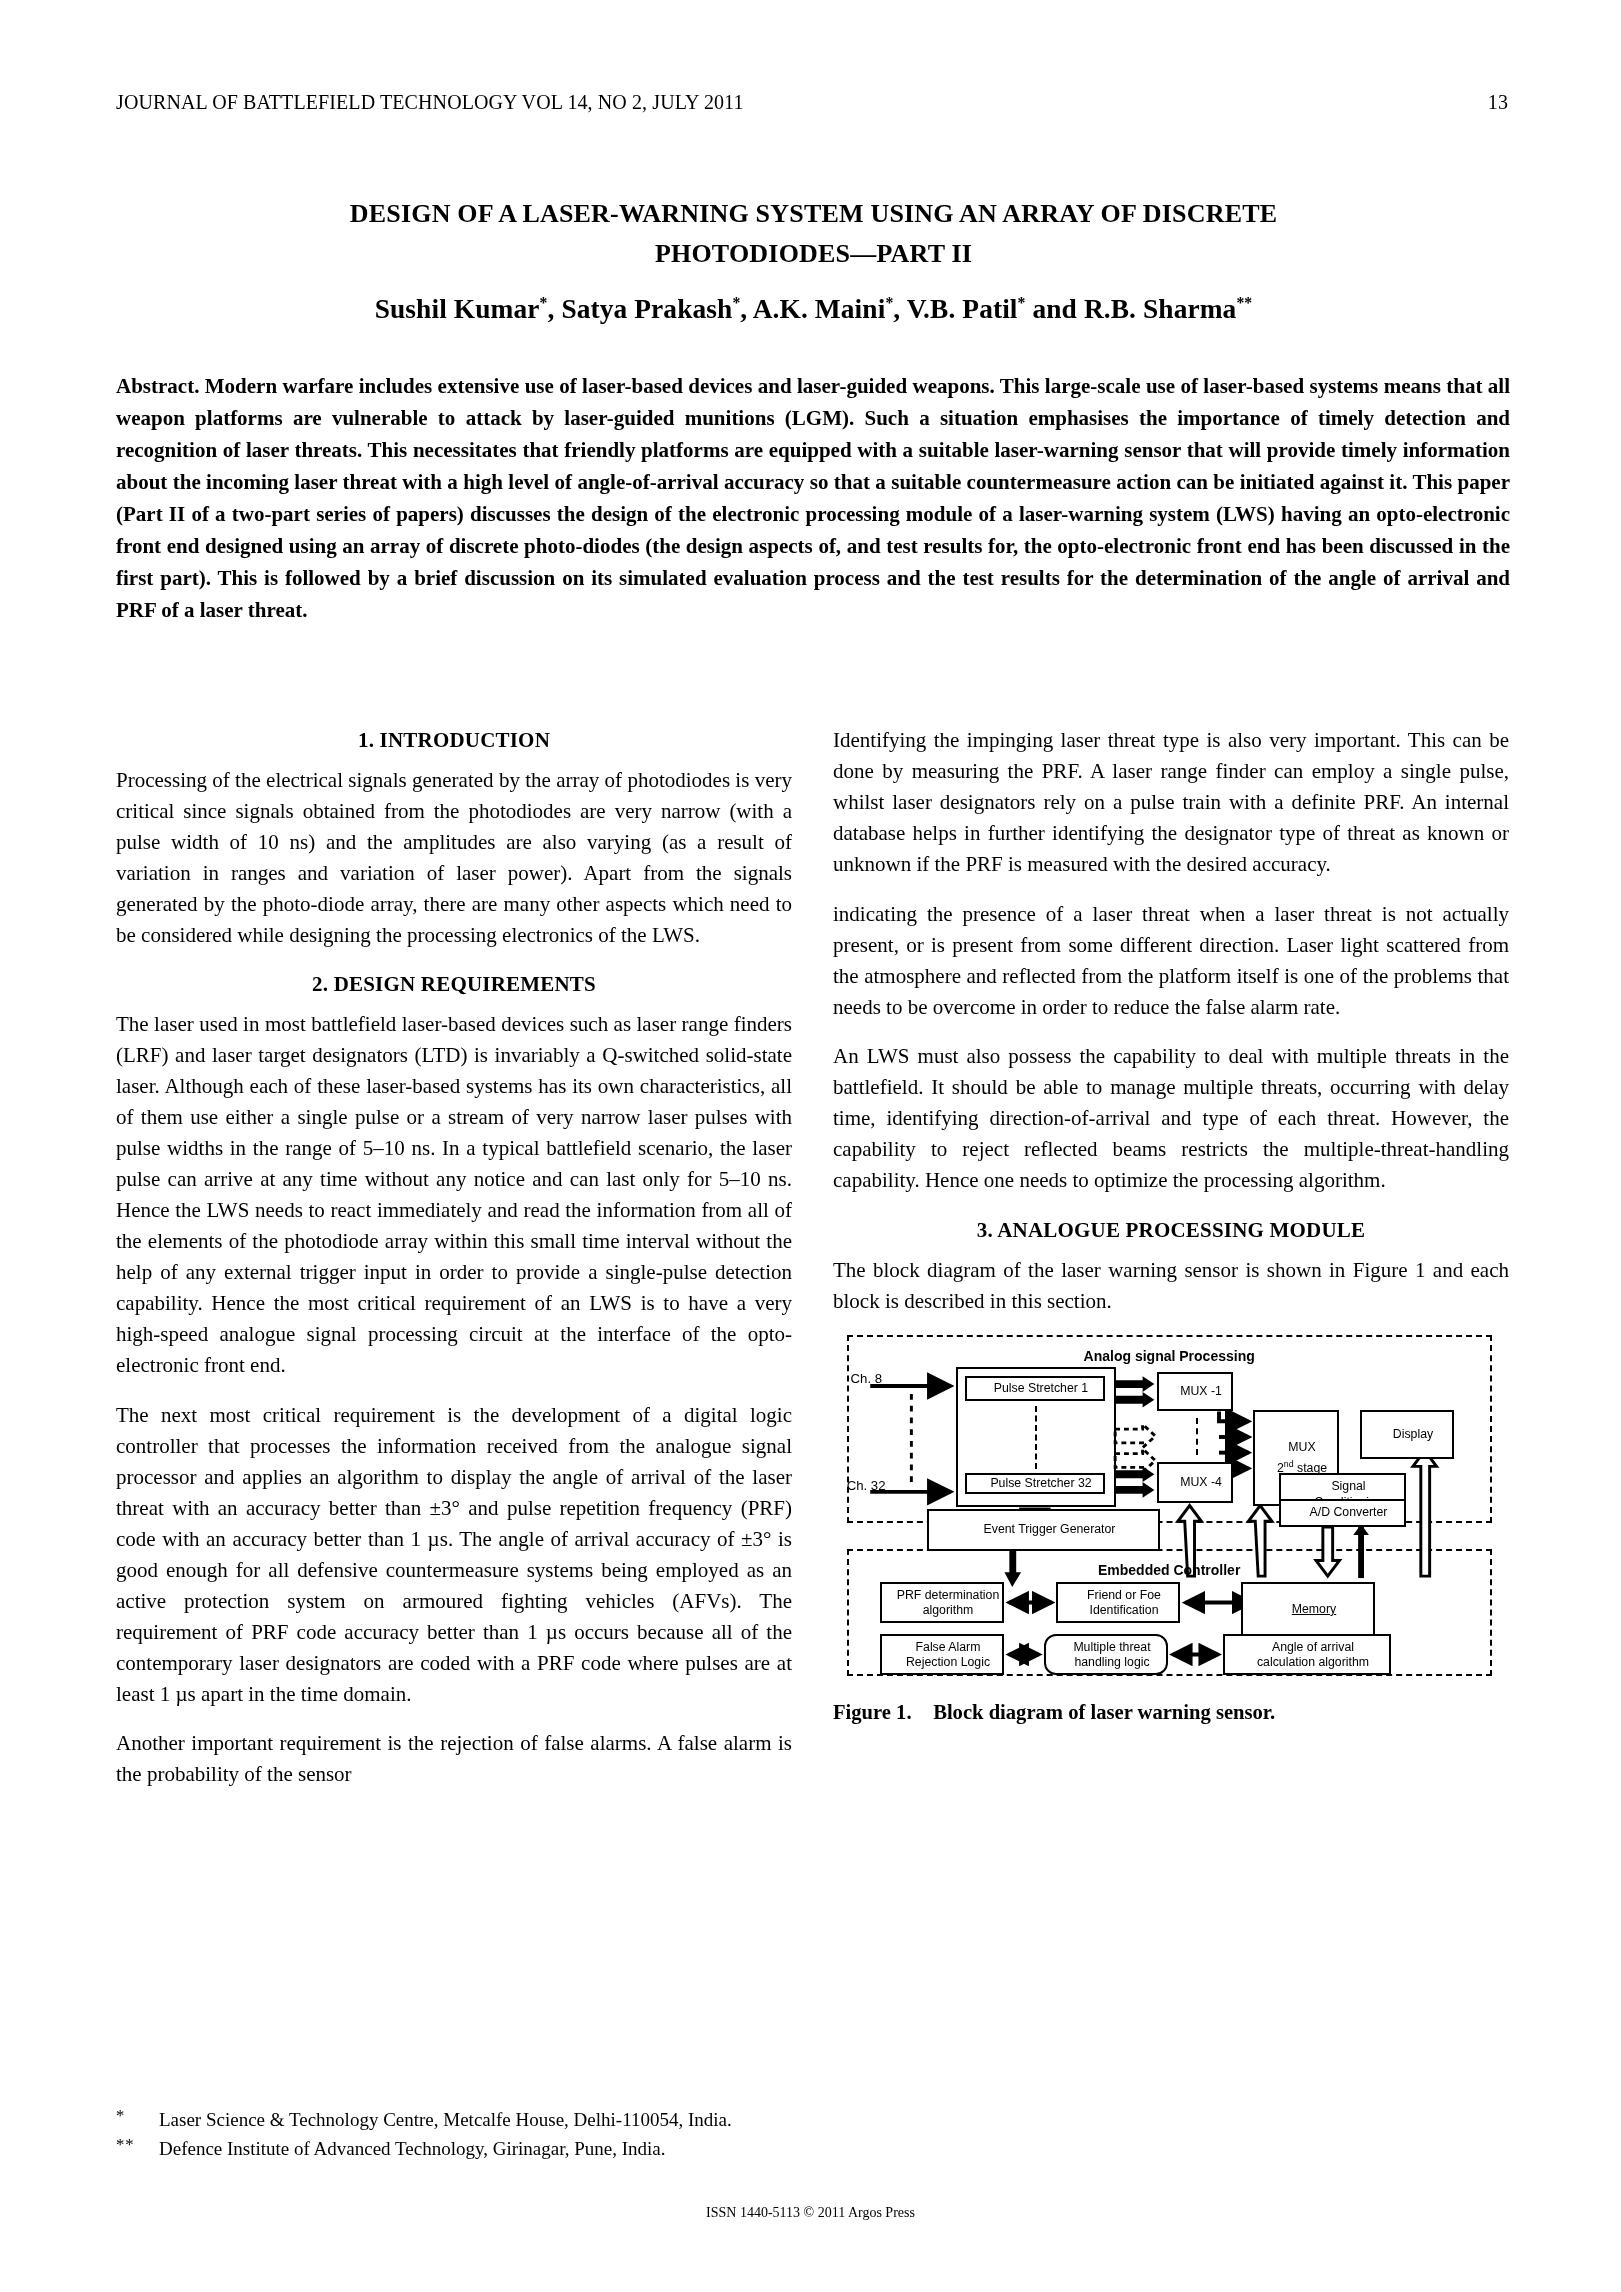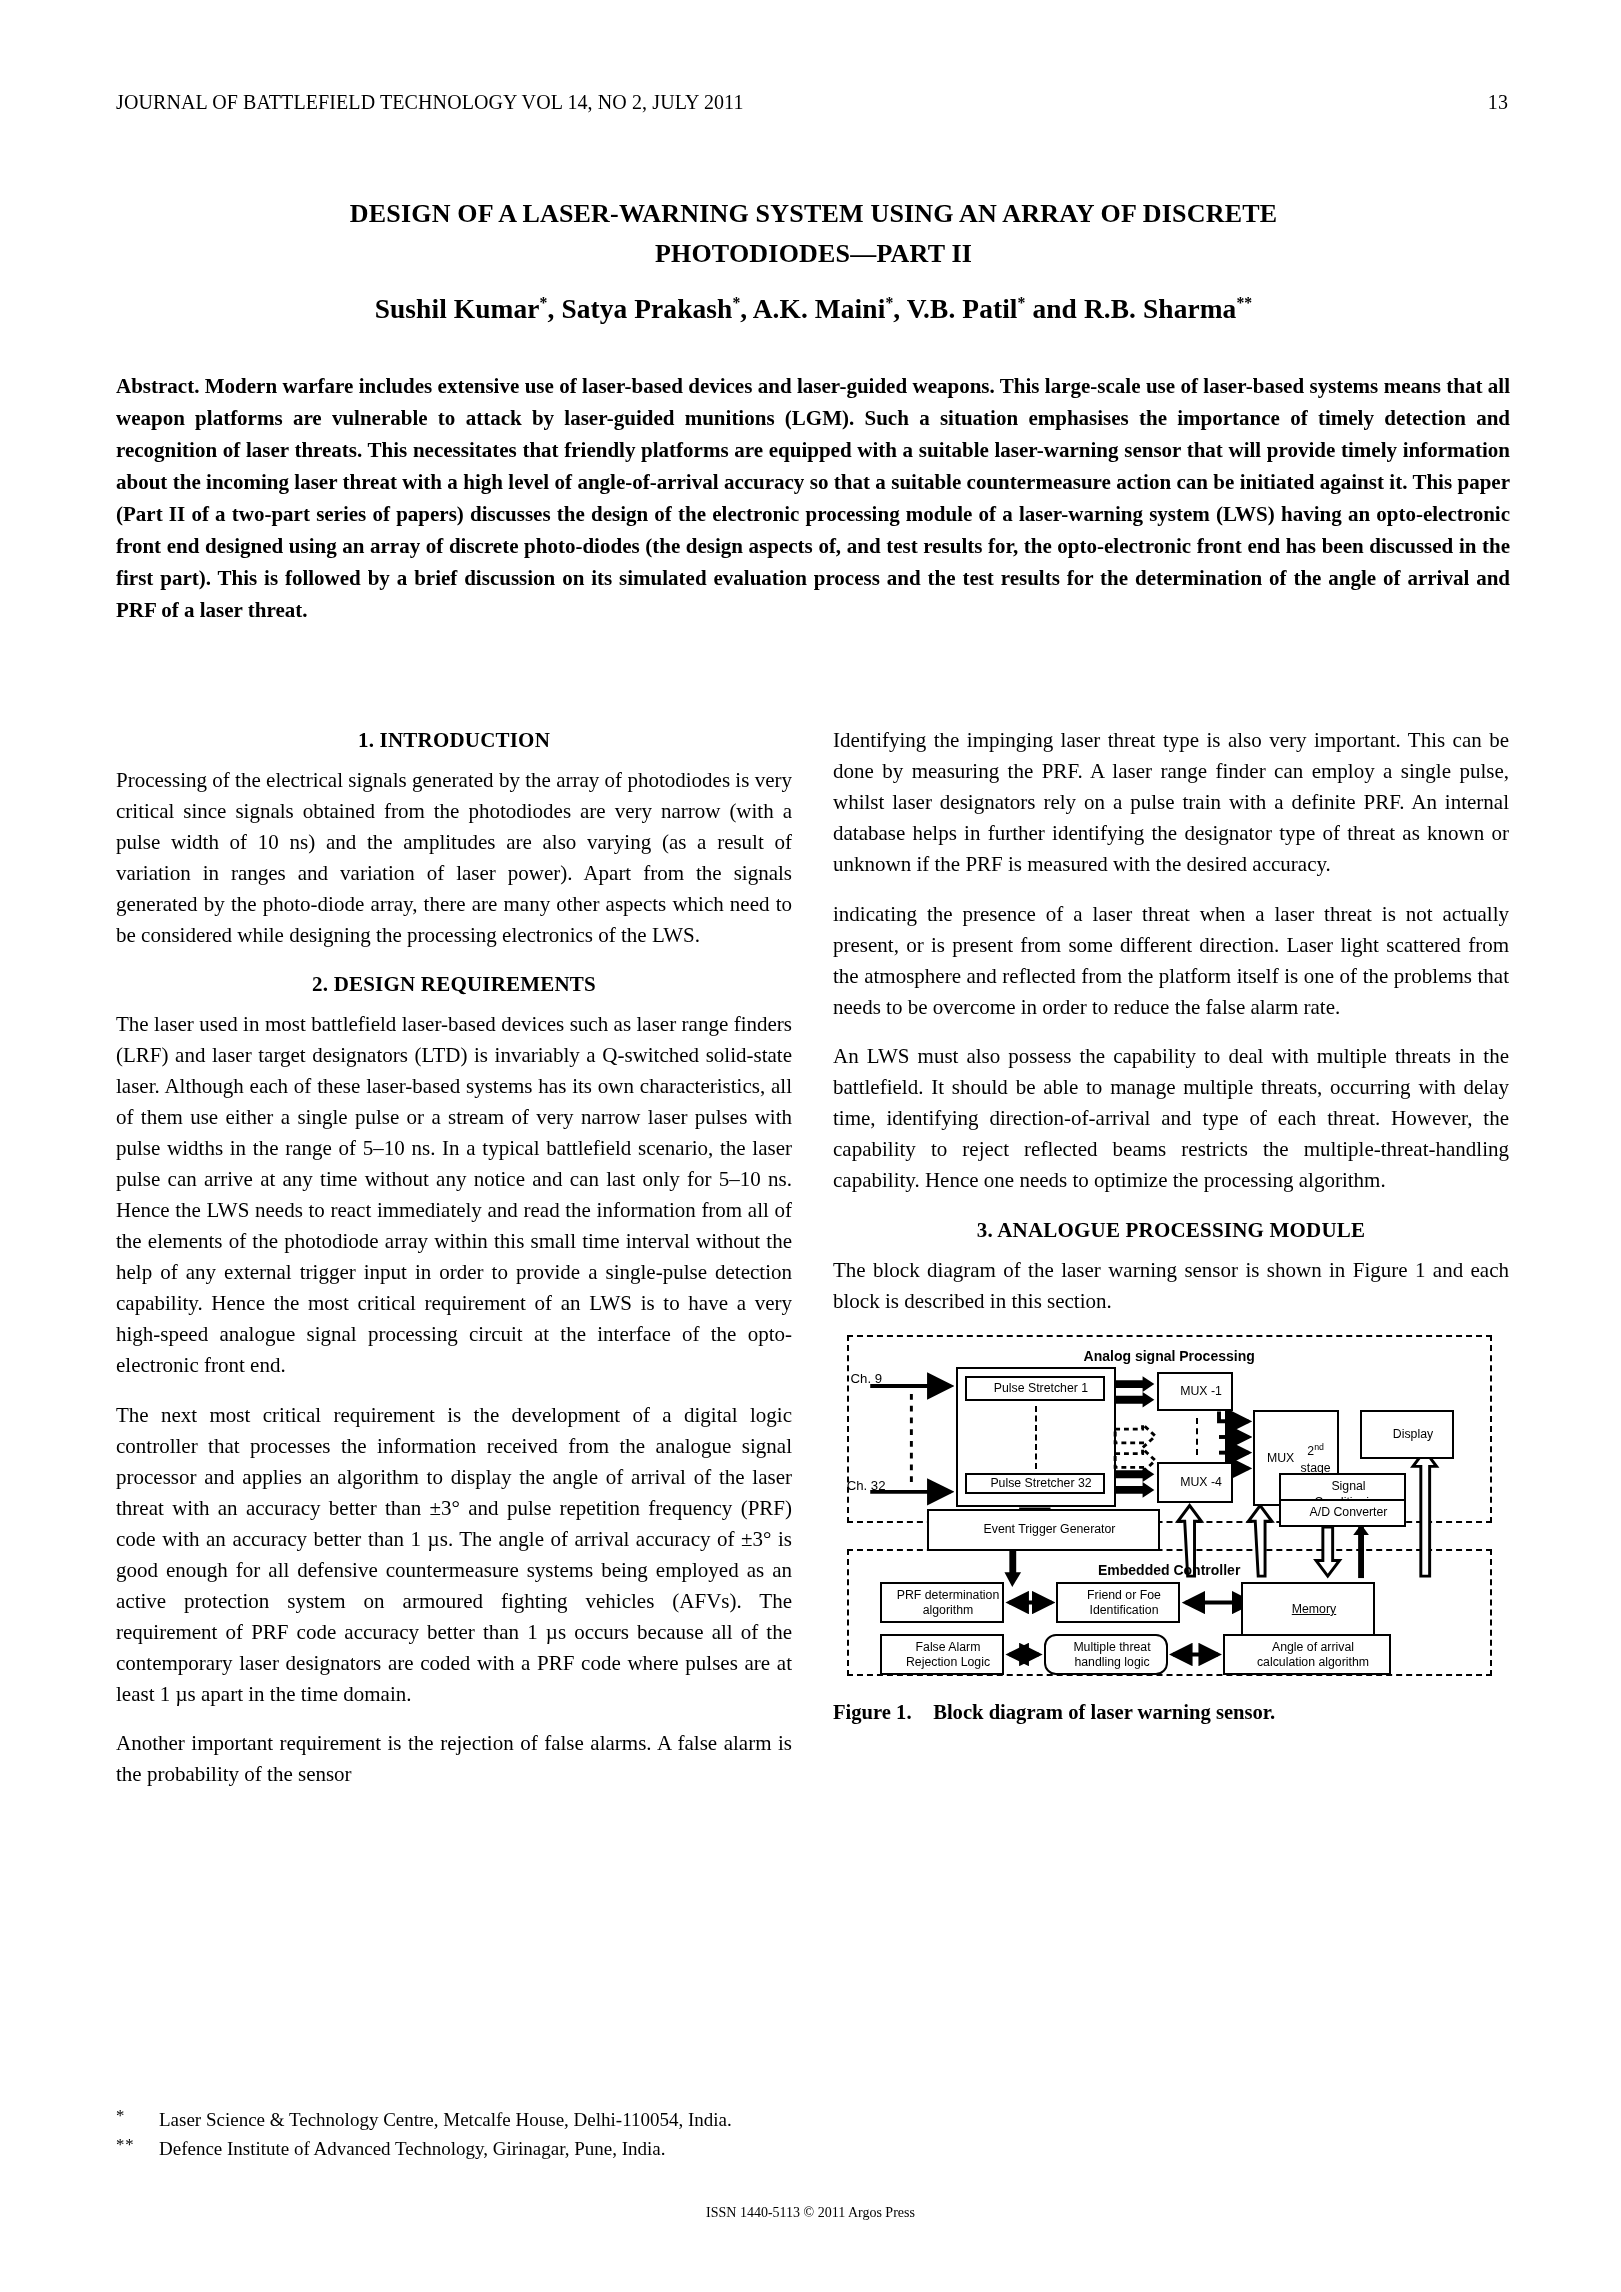--- a/index.html
+++ b/index.html
@@ -238,21 +238,21 @@
 
     <div class="figure-wrap">
       <div class="fig-box">
 
         <div class="dashbox" style="left:13.7px; top:0px; width:645px; height:188px;"></div>
         <div class="sec-title" style="left:13.7px; top:5.9px; width:645px;">Analog signal Processing</div>
 
         <div class="dashbox" style="left:13.7px; top:214px; width:645px; height:127px;"></div>
         <div class="sec-title" style="left:13.7px; top:220px; width:645px;">Embedded Controller</div>
 
-        <div class="lbl" style="left:17.6px; top:27.4px;">Ch. 9</div>
+        <div class="lbl" style="left:17.6px; top:27.4px;">Ch. 8</div>
         <div class="lbl" style="left:13.7px; top:135px;">Ch. 32</div>
 
         <div class="blk thick" style="left:123px; top:32px; width:160px; height:140px; background:transparent;"></div>
         <div class="blk" style="left:132px; top:41px; width:140px; height:24.5px;">
           <span>Pulse Stretcher 1</span>
         </div>
         <div class="blk" style="left:132px; top:138px; width:140px; height:21px;text-align:center;">
           <span>Pulse Stretcher 32</span>
         </div>
 
@@ -261,21 +261,21 @@
         <div class="blk" style="left:324px; top:37px; width:76px; height:39px;">
           <span>MUX -1</span>
         </div>
 
         <div class="blk" style="left:324px; top:127px; width:76px; height:41px;">
           <span>MUX -4</span>
         </div>
 
         <div class="vline-dash" style="left:363px; top:83px; height:37px;"></div>
 
-        <div class="blk" style="left:420px; top:75px; width:86px; height:96px; line-height:16.7px;">
+        <div class="blk" style="left:420px; top:75px; width:86px; height:96px; flex-direction:column; line-height:16.7px;">
           <span>MUX</span>
           <span><span>2</span><sup style="font-size:8.8px">nd</sup><span> stage</span></span>
         </div>
 
         <div class="blk" style="left:527px; top:75px; width:94px; height:49px;">
           <span>Display</span>
         </div>
 
         <div class="blk" style="left:446px; top:138px; width:127px; height:44px; flex-direction:column; line-height:15.7px;">
           <span>Signal</span>

